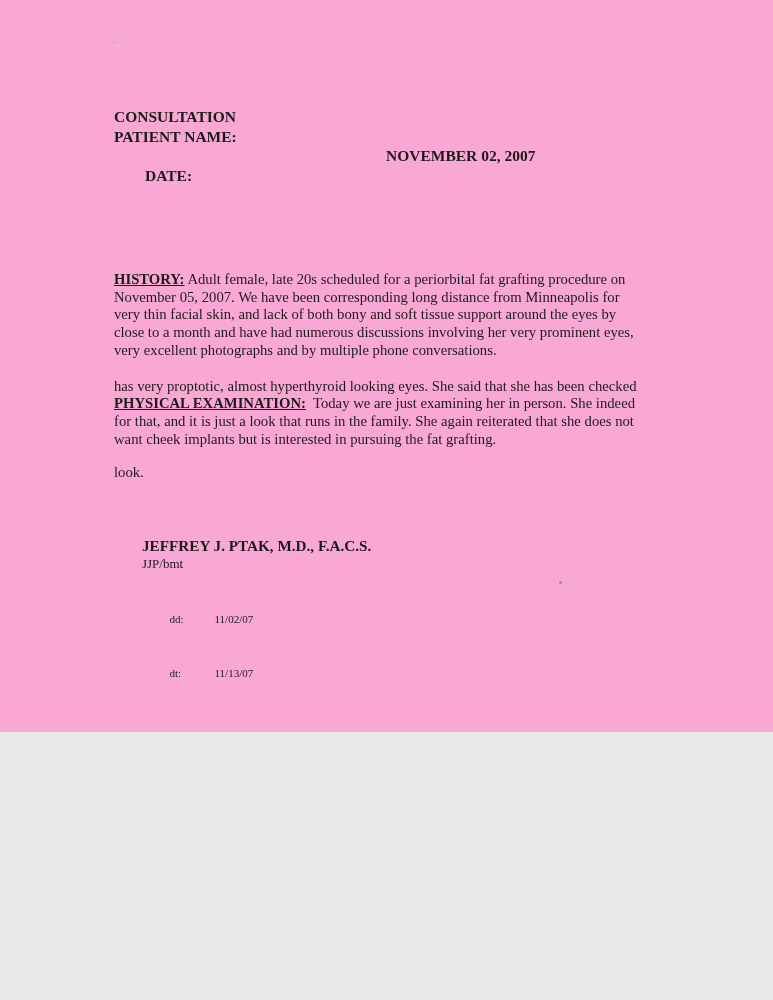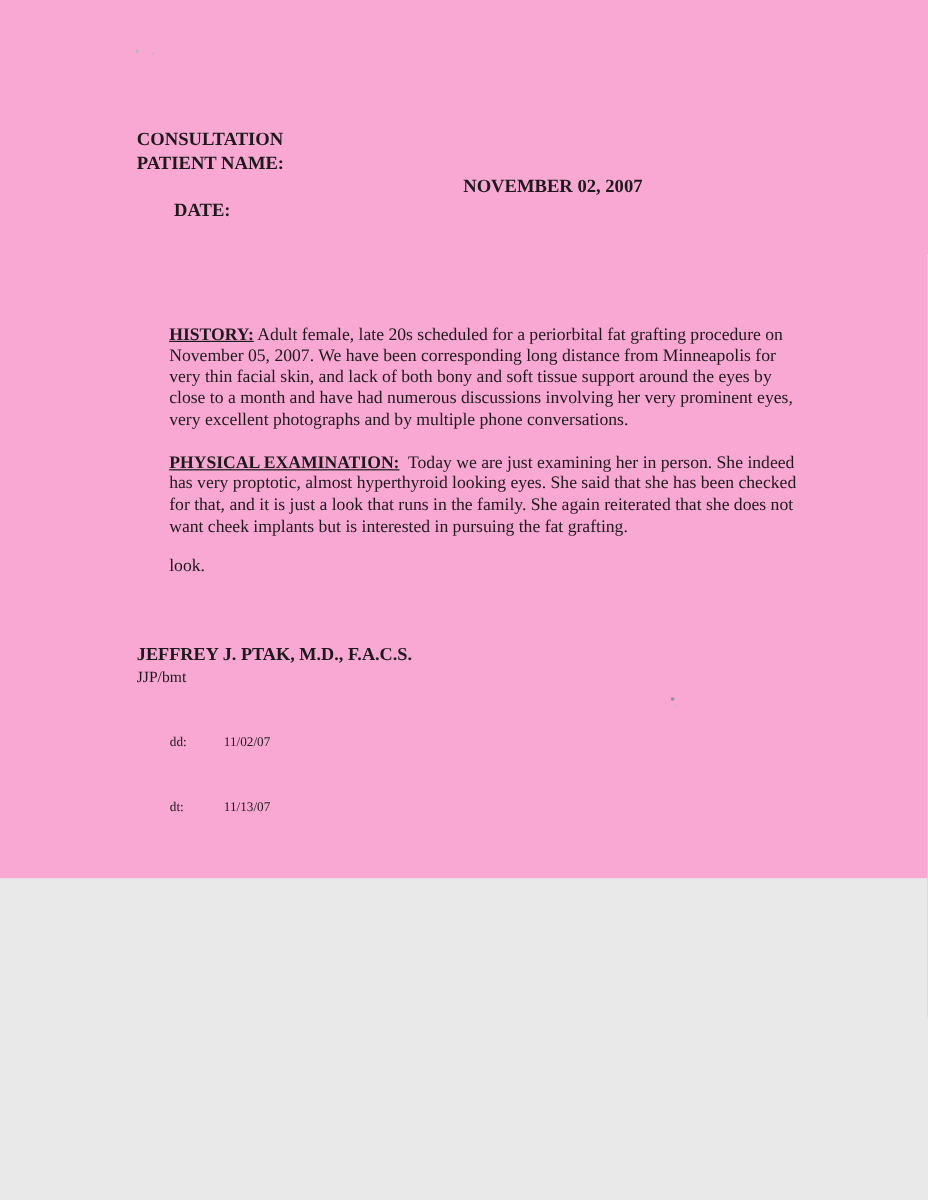--- a/index.html
+++ b/index.html
@@ -32,32 +32,31 @@
   .date-row { position: relative; }
   .date-value {
     position: absolute;
     left: 272px;
     top: 0;
   }
   
   .para {
     font-size: 14.7px;
     line-height: 17.7px;
-    margin-left: 27px;
   }
   .para .line { white-space: pre; }
   .para-history { margin-top: 47px; }
   .para-exam    { margin-top: 18px; }
   .para-plan    { margin-top: 16px; }
   .heading {
     font-weight: bold;
     text-decoration: underline;
   }
   
-  .signature { margin-top: 54px; }
+  .signature { margin-top: 54px; margin-left: 28px; }
   .sig-name {
     font-weight: bold;
     font-size: 15.2px;
     line-height: 19px;
     white-space: pre;
   }
   .sig-initials {
     font-size: 13px;
     line-height: 18px;
     white-space: pre;
@@ -112,22 +111,22 @@
 
     <div class="para para-history">
       <div class="line"><span class="heading">HISTORY:</span><span> Adult female, late 20s scheduled for a periorbital fat grafting procedure on</span></div>
       <div class="line">November 05, 2007. We have been corresponding long distance from Minneapolis for</div>
       <div class="line">very thin facial skin, and lack of both bony and soft tissue support around the eyes by</div>
       <div class="line">close to a month and have had numerous discussions involving her very prominent eyes,</div>
       <div class="line">very excellent photographs and by multiple phone conversations.</div>
     </div>
 
     <div class="para para-exam">
+      <div class="line">has very proptotic, almost hyperthyroid looking eyes. She said that she has been checked</div>
       <div class="line"><span class="heading">PHYSICAL EXAMINATION:</span><span>  Today we are just examining her in person. She indeed</span></div>
-      <div class="line">has very proptotic, almost hyperthyroid looking eyes. She said that she has been checked</div>
       <div class="line">for that, and it is just a look that runs in the family. She again reiterated that she does not</div>
       <div class="line">want cheek implants but is interested in pursuing the fat grafting.</div>
     </div>
 
     <div class="para para-plan">
       <div class="line">look.</div>
     </div>
 
     <div class="signature">
       <div class="sig-name">JEFFREY J. PTAK, M.D., F.A.C.S.</div>

